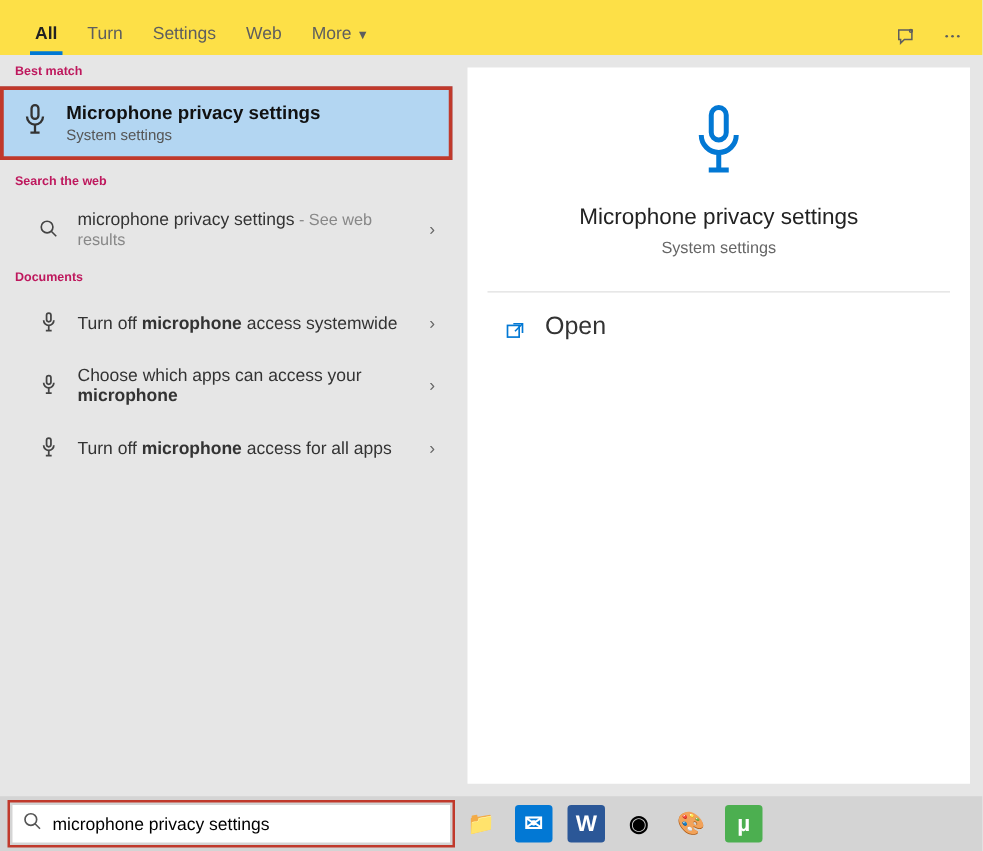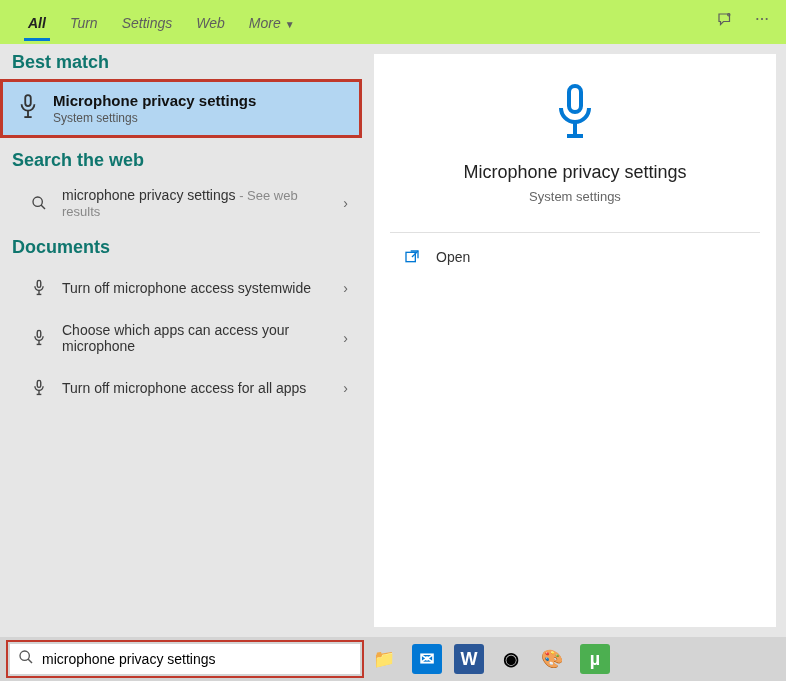--- a/index.html
+++ b/index.html
@@ -12,26 +12,25 @@
     position: relative;
   }
   .main-area {
     display: flex;
     flex-direction: column;
     height: 637px;
     background: #e6e6e6;
   }
   .tabs {
     display: flex;
-    align-items: center;
+    align-items: flex-end;
     height: 44px;
     padding: 0 16px;
-    background: #bef264;
+    background: #fde047;
     position: relative;
-    font-style: italic;
   }
   .tab {
     padding: 12px 12px 10px 12px;
     font-size: 14px;
     color: #5e5e5e;
     cursor: pointer;
     position: relative;
   }
   .tab.active {
     color: #222;
@@ -65,23 +64,23 @@
     overflow: hidden;
   }
   .left-panel {
     width: 362px;
     background: #e6e6e6;
     display: flex;
     flex-direction: column;
     padding-bottom: 8px;
   }
   .section-label {
-    font-size: 18px;
+    font-size: 10px;
     font-weight: 600;
-    color: #0f766e;
+    color: #be185d;
     padding: 8px 12px 6px 12px;
   }
   .best-match-item {
     display: flex;
     align-items: center;
     gap: 14px;
     padding: 10px 14px;
     background: #b3d6f2;
     border: 3px solid #c0392b;
     margin: 0 0 4px 0;
@@ -151,24 +150,24 @@
   }
   .divider {
     height: 1px;
     background: #e0e0e0;
     width: 92%;
     margin: 28px 0 0 0;
   }
   .action-row {
     align-self: flex-start;
     display: flex;
-    align-items: flex-start;
+    align-items: flex-end;
     gap: 14px;
     padding: 16px 30px;
-    font-size: 14px;
+    font-size: 20px;
     color: #333;
     width: 100%;
     cursor: pointer;
   }
   .action-row .open-icon {
     color: #0278d4;
     width: 18px;
     display: flex;
   }
 
@@ -214,21 +213,21 @@
     width: 30px;
     height: 30px;
     display: flex;
     align-items: center;
     justify-content: center;
     border-radius: 3px;
     cursor: pointer;
     font-size: 18px;
   }
 
-  .bold { font-weight: 400; }
+  .bold { font-weight: 700; }
 </style>
 </head>
 <body>
 
 <div class="main-area">
   <div class="tabs">
     <div class="tab active">All</div>
     <div class="tab">Turn</div>
     <div class="tab">Settings</div>
     <div class="tab">Web</div>

